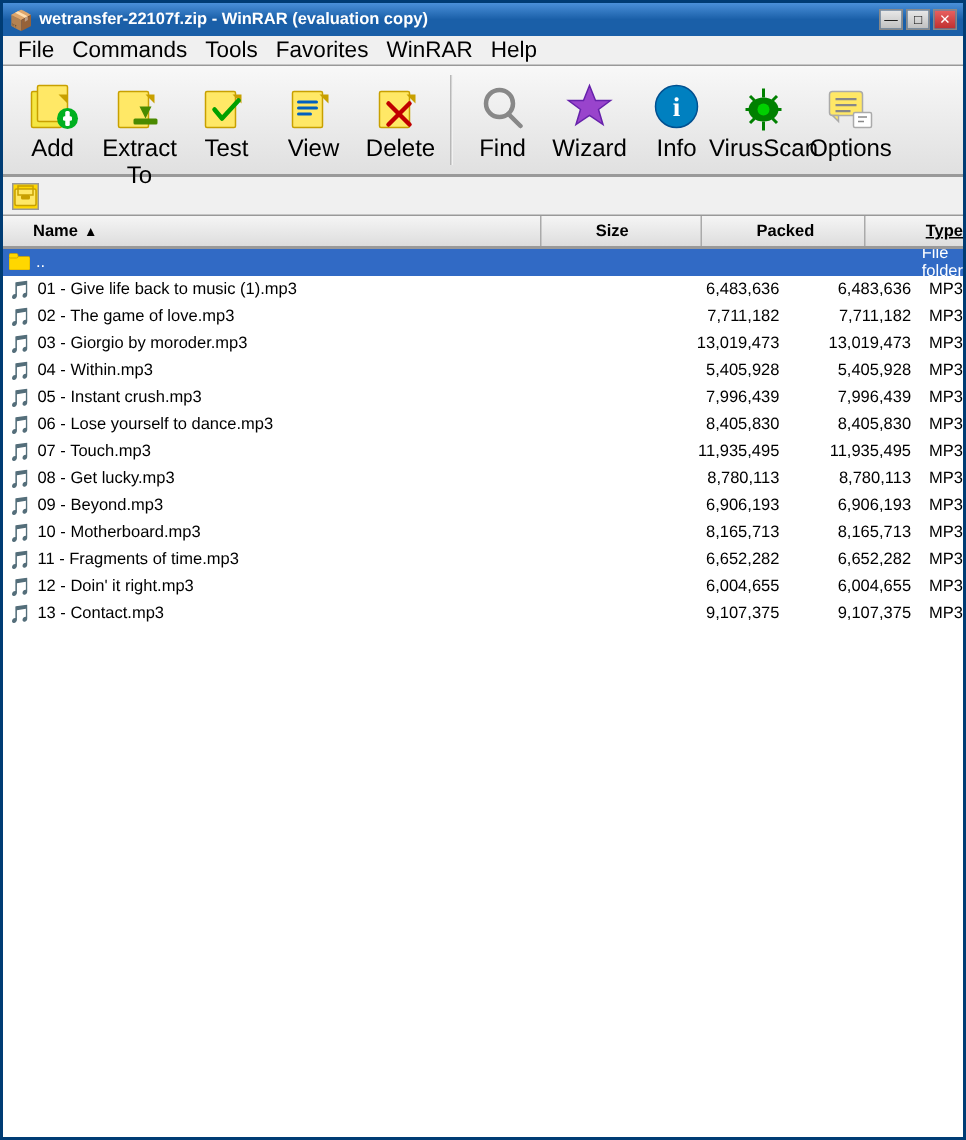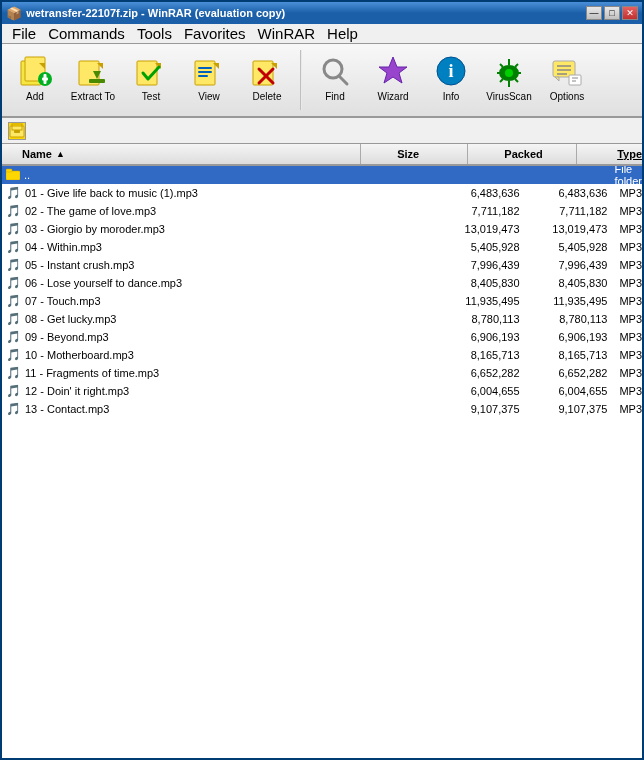--- a/index.html
+++ b/index.html
@@ -82,21 +82,21 @@
     .toolbar-icon {
       width: 36px;
       height: 36px;
       display: flex;
       align-items: center;
       justify-content: center;
       font-size: 22px;
       margin-bottom: 2px;
     }
     .toolbar-label {
-      font-size: 10px;
+      font-size: 16px;
       text-align: center;
       color: black;
     }
     .toolbar-sep {
       width: 2px;
       height: 60px;
       background: linear-gradient(to right, #aaa, #fff);
       margin: 0 2px;
     }
     #address-bar {

